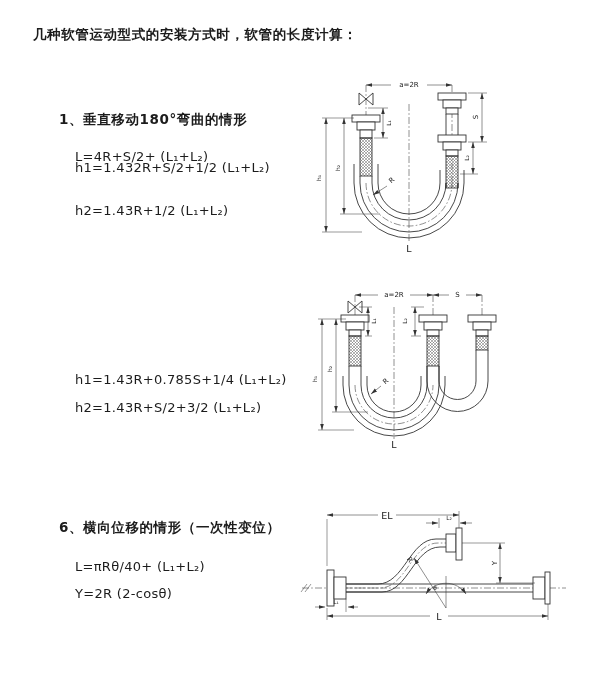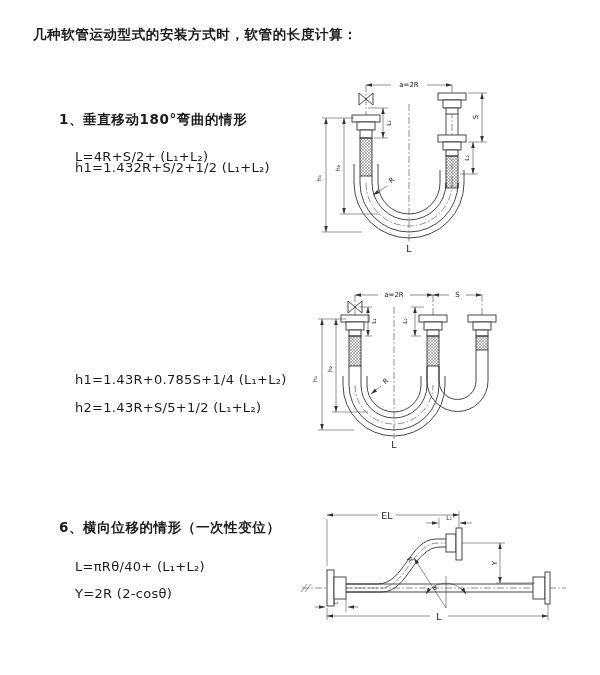--- a/index.html
+++ b/index.html
@@ -23,23 +23,24 @@
 </head>
 <body>
 
 <div class="page">
 
   <div class="title">几种软管运动型式的安装方式时，软管的长度计算：</div>
 
   <div class="sec-h" style="top:111px">1、垂直移动180°弯曲的情形</div>
   <div class="formula" style="top:137px">L=4R+S/2+ (L₁+L₂)</div>
   <div class="formula" style="top:148px">h1=1.432R+S/2+1/2 (L₁+L₂)</div>
+  <div class="formula" style="top:191px">h2=1.43R+1/2 (L₁+L₂)</div>
 
   <div class="formula" style="top:360px">h1=1.43R+0.785S+1/4 (L₁+L₂)</div>
-  <div class="formula" style="top:388px">h2=1.43R+S/5+1/2 (L₁+L₂)</div>
+  <div class="formula" style="top:388px">h2=1.43R+S/2+3/2 (L₁+L₂)</div>
 
   <div class="sec-h" style="top:519px">6、横向位移的情形（一次性变位）</div>
   <div class="formula" style="top:547px">L=πRθ/40+ (L₁+L₂)</div>
   <div class="formula" style="top:574px">Y=2R (2-cosθ)</div>
 
   <svg class="diag" style="left:306px;top:66px" width="239" height="192" viewBox="0 0 239 192">
     <defs>
       <marker id="arw" markerWidth="8" markerHeight="6" refX="6.4" refY="1.9" orient="auto-start-reverse" markerUnits="userSpaceOnUse">
         <path d="M0,0 L6.5,1.9 L0,3.8 Z" fill="#333"></path>
       </marker>

